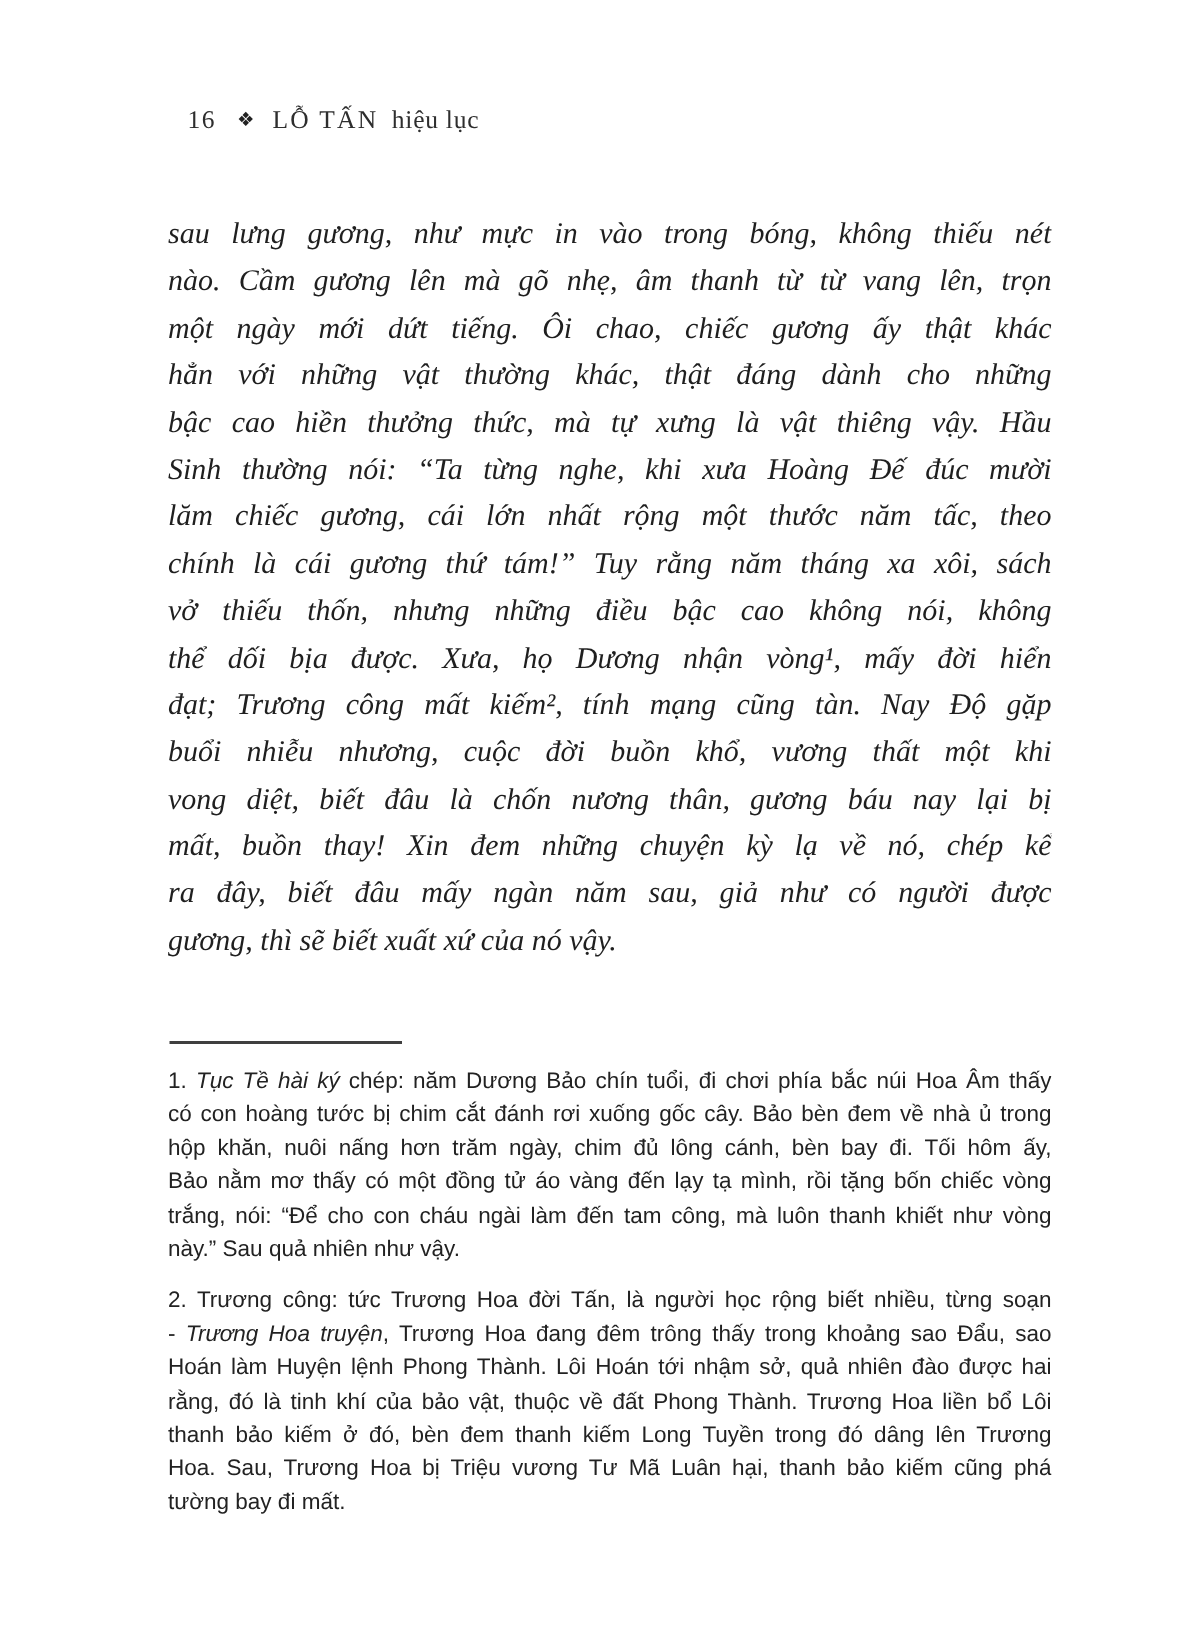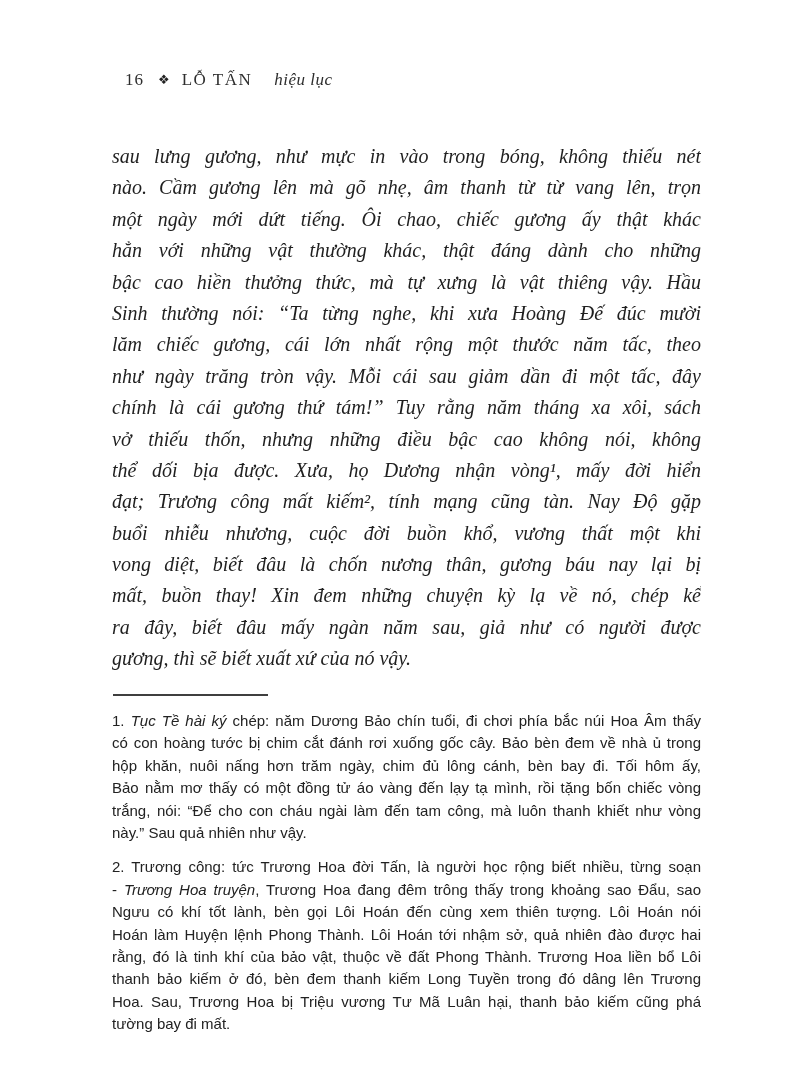--- a/index.html
+++ b/index.html
@@ -21,21 +21,21 @@
   }
   .header .pgnum { letter-spacing: 1px; text-align: right; }
   .header .orn {
     font-family: "DejaVu Sans", sans-serif;
     font-size: 13px;
     margin: 0 12px 0 14px;
     color: #222;
     vertical-align: 1px;
   }
   .header .title { letter-spacing: 1.5px; }
-  .header .subtitle { font-style: italic; margin-left: 22px; letter-spacing: 0.5px; }
+  .header .subtitle { margin-left: 9px; letter-spacing: 0.5px; }
 
   .body-text {
     position: absolute;
     left: 112px;
     top: 141px;
     width: 589px;
     font-size: 20px;
     color: #1f1f1f;
     font-style: italic;
   }
@@ -87,21 +87,20 @@
   </div>
 
   <div class="body-text" id="body-text">
       <div class="line">sau lưng gương, như mực in vào trong bóng, không thiếu nét</div>
       <div class="line">nào. Cầm gương lên mà gõ nhẹ, âm thanh từ từ vang lên, trọn</div>
       <div class="line">một ngày mới dứt tiếng. Ôi chao, chiếc gương ấy thật khác</div>
       <div class="line">hẳn với những vật thường khác, thật đáng dành cho những</div>
       <div class="line">bậc cao hiền thưởng thức, mà tự xưng là vật thiêng vậy. Hầu</div>
       <div class="line">Sinh thường nói: “Ta từng nghe, khi xưa Hoàng Đế đúc mười</div>
       <div class="line">lăm chiếc gương, cái lớn nhất rộng một thước năm tấc, theo</div>
-      <div class="line">như ngày trăng tròn vậy. Mỗi cái sau giảm dần đi một tấc, đây</div>
       <div class="line">chính là cái gương thứ tám!” Tuy rằng năm tháng xa xôi, sách</div>
       <div class="line">vở thiếu thốn, nhưng những điều bậc cao không nói, không</div>
       <div class="line">thể dối bịa được. Xưa, họ Dương nhận vòng¹, mấy đời hiển</div>
       <div class="line">đạt; Trương công mất kiếm², tính mạng cũng tàn. Nay Độ gặp</div>
       <div class="line">buổi nhiễu nhương, cuộc đời buồn khổ, vương thất một khi</div>
       <div class="line">vong diệt, biết đâu là chốn nương thân, gương báu nay lại bị</div>
       <div class="line">mất, buồn thay! Xin đem những chuyện kỳ lạ về nó, chép kể</div>
       <div class="line">ra đây, biết đâu mấy ngàn năm sau, giả như có người được</div>
       <div class="line last">gương, thì sẽ biết xuất xứ của nó vậy.</div>
     </div>
@@ -113,21 +112,20 @@
         <div class="fn-line"><span>1. </span><em>Tục Tề hài ký</em><span> chép: năm Dương Bảo chín tuổi, đi chơi phía bắc núi Hoa Âm thấy</span></div>
         <div class="fn-line"><span>có con hoàng tước bị chim cắt đánh rơi xuống gốc cây. Bảo bèn đem về nhà ủ trong</span></div>
         <div class="fn-line"><span>hộp khăn, nuôi nấng hơn trăm ngày, chim đủ lông cánh, bèn bay đi. Tối hôm ấy,</span></div>
         <div class="fn-line"><span>Bảo nằm mơ thấy có một đồng tử áo vàng đến lạy tạ mình, rồi tặng bốn chiếc vòng</span></div>
         <div class="fn-line"><span>trắng, nói: “Để cho con cháu ngài làm đến tam công, mà luôn thanh khiết như vòng</span></div>
         <div class="fn-line last"><span>này.” Sau quả nhiên như vậy.</span></div>
       </div>
       <div class="footnote">
         <div class="fn-line"><span>2. Trương công: tức Trương Hoa đời Tấn, là người học rộng biết nhiều, từng soạn</span></div>
         <div class="fn-line"><span>- </span><em>Trương Hoa truyện</em><span>, Trương Hoa đang đêm trông thấy trong khoảng sao Đẩu, sao</span></div>
-        <div class="fn-line"><span>Ngưu có khí tốt lành, bèn gọi Lôi Hoán đến cùng xem thiên tượng. Lôi Hoán nói</span></div>
         <div class="fn-line"><span>Hoán làm Huyện lệnh Phong Thành. Lôi Hoán tới nhậm sở, quả nhiên đào được hai</span></div>
         <div class="fn-line"><span>rằng, đó là tinh khí của bảo vật, thuộc về đất Phong Thành. Trương Hoa liền bổ Lôi</span></div>
         <div class="fn-line"><span>thanh bảo kiếm ở đó, bèn đem thanh kiếm Long Tuyền trong đó dâng lên Trương</span></div>
         <div class="fn-line"><span>Hoa. Sau, Trương Hoa bị Triệu vương Tư Mã Luân hại, thanh bảo kiếm cũng phá</span></div>
         <div class="fn-line last"><span>tường bay đi mất.</span></div>
       </div>
     </div>
 
 </div>
 

